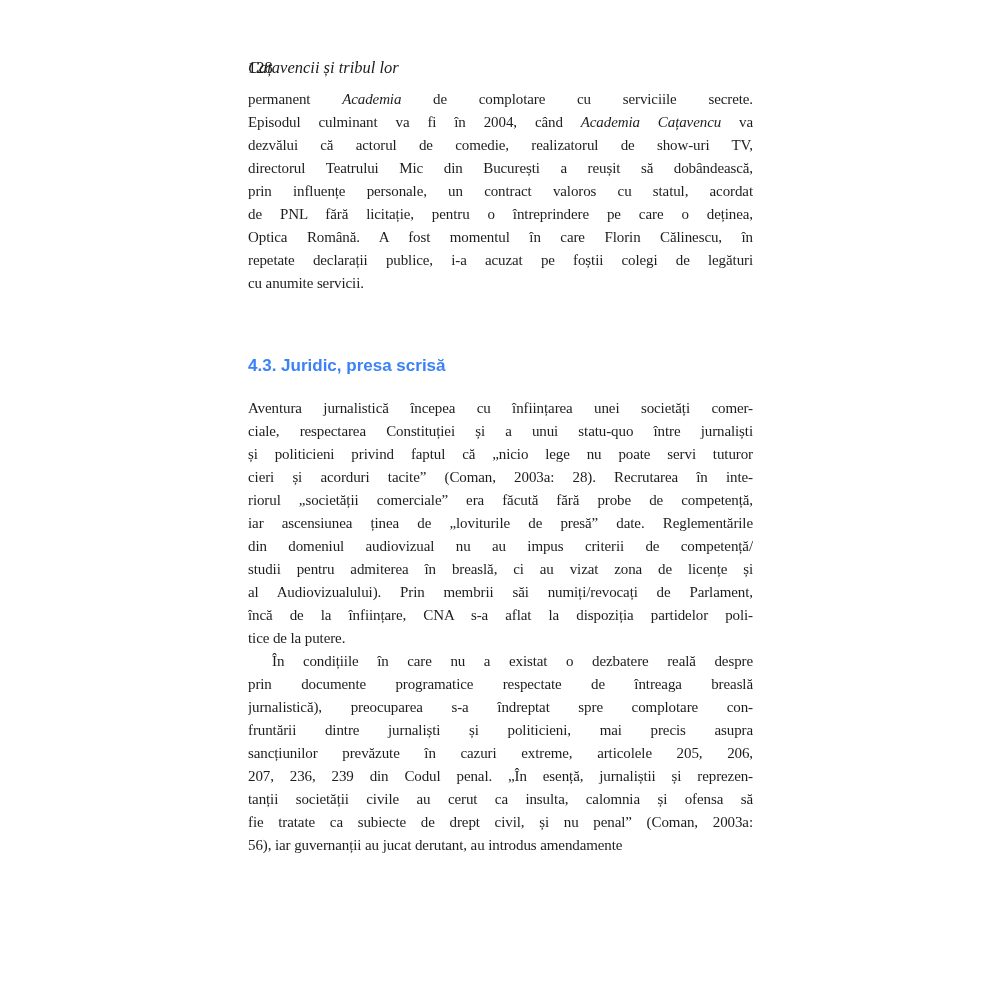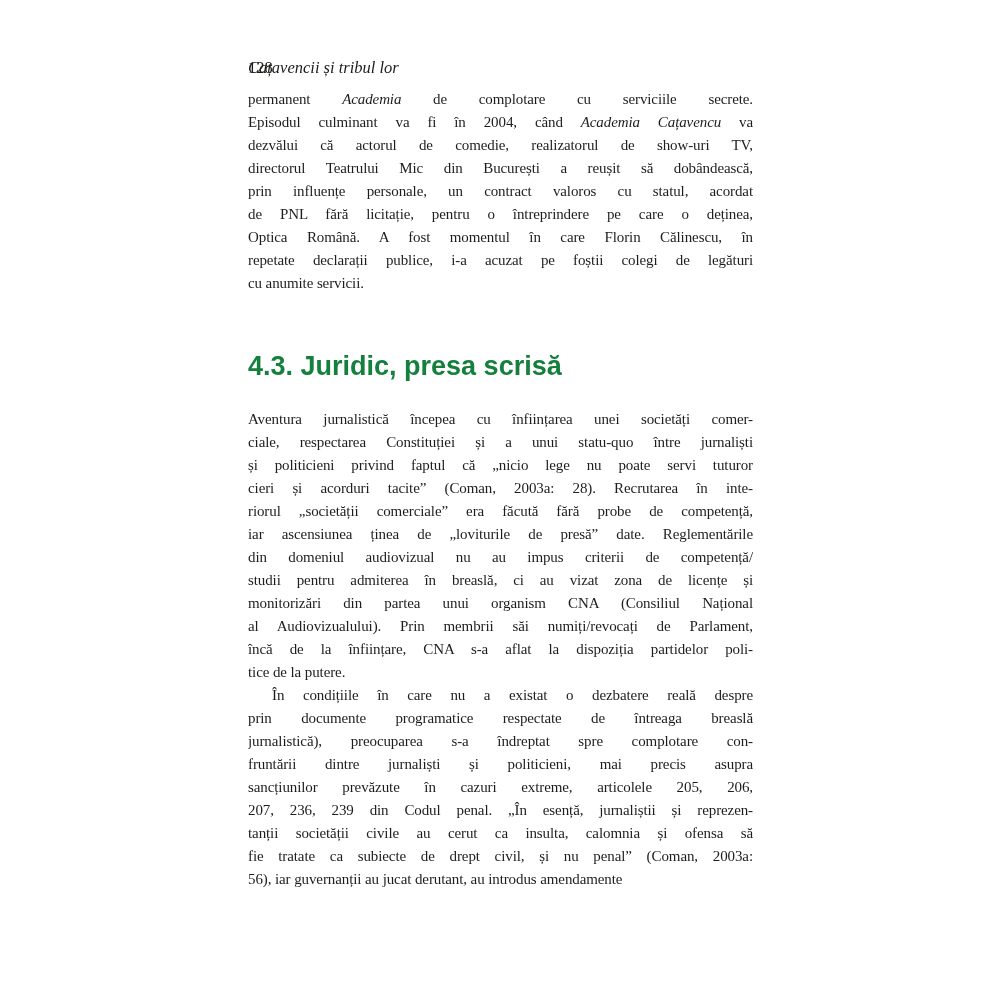--- a/index.html
+++ b/index.html
@@ -49,25 +49,25 @@
   }
   .line.last {
     text-align-last: left;
   }
   .line.indent {
     text-indent: 24px;
   }
   .section-heading {
     font-family: "Liberation Sans", "DejaVu Sans", sans-serif;
     font-weight: 700;
-    font-size: 27px;
+    font-size: 17px;
     line-height: 28px;
-    color: #15803d;
+    color: #3b82f6;
     margin-top: 57px;
-    margin-bottom: 28px;
+    margin-bottom: 17px;
     letter-spacing: 0;
   }
 </style>
 </head>
 <body>
 
 <div class="page">
   <div class="header-row">
     <span class="page-number">128</span>
     <span class="running-header">Cațavencii și tribul lor</span>
@@ -87,21 +87,20 @@
       <div class="section-heading">4.3. Juridic, presa scrisă</div>
       <div class="para">
         <div class="line"><span>Aventura jurnalistică începea cu înființarea unei societăți comer-</span></div>
         <div class="line"><span>ciale, respectarea Constituției și a unui statu-quo între jurnaliști</span></div>
         <div class="line"><span>și politicieni privind faptul că „nicio lege nu poate servi tuturor</span></div>
         <div class="line"><span>cieri și acorduri tacite” (Coman, 2003a: 28). Recrutarea în inte-</span></div>
         <div class="line"><span>riorul „societății comerciale” era făcută fără probe de competență,</span></div>
         <div class="line"><span>iar ascensiunea ținea de „loviturile de presă” date. Reglementările</span></div>
         <div class="line"><span>din domeniul audiovizual nu au impus criterii de competență/</span></div>
         <div class="line"><span>studii pentru admiterea în breaslă, ci au vizat zona de licențe și</span></div>
-        <div class="line"><span>monitorizări din partea unui organism CNA (Consiliul Național</span></div>
         <div class="line"><span>al Audiovizualului). Prin membrii săi numiți/revocați de Parlament,</span></div>
         <div class="line"><span>încă de la înființare, CNA s-a aflat la dispoziția partidelor poli-</span></div>
         <div class="line last"><span>tice de la putere.</span></div>
       </div>
       <div class="para">
         <div class="line indent"><span>În condițiile în care nu a existat o dezbatere reală despre</span></div>
         <div class="line"><span>prin documente programatice respectate de întreaga breaslă</span></div>
         <div class="line"><span>jurnalistică), preocuparea s-a îndreptat spre complotare con-</span></div>
         <div class="line"><span>fruntării dintre jurnaliști și politicieni, mai precis asupra</span></div>
         <div class="line"><span>sancțiunilor prevăzute în cazuri extreme, articolele 205, 206,</span></div>

